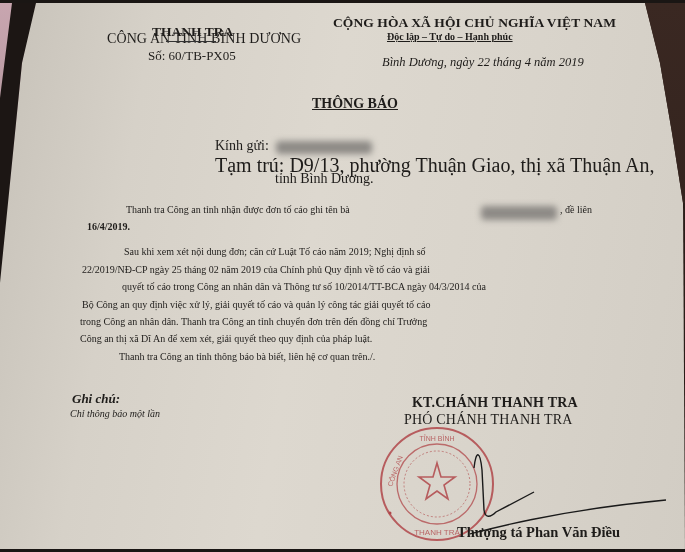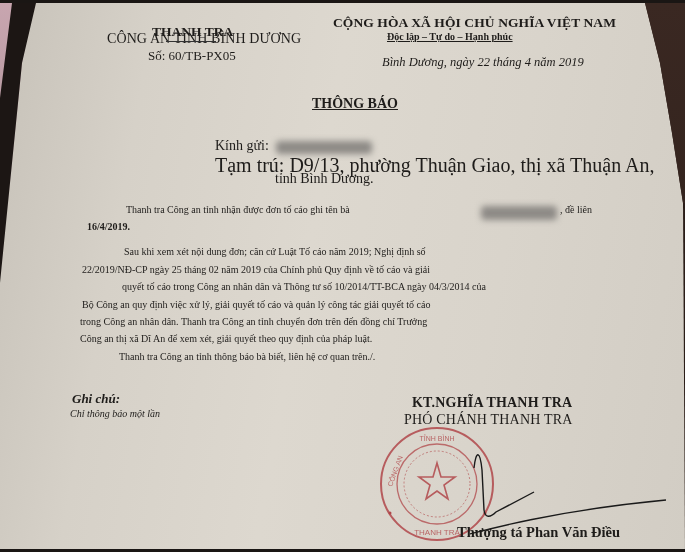--- a/index.html
+++ b/index.html
@@ -94,21 +94,21 @@
 <div class="txt p l5">quyết tố cáo trong Công an nhân dân và Thông tư số 10/2014/TT-BCA ngày 04/3/2014 của</div>
 <div class="txt p l6">Bộ Công an quy định việc xử lý, giải quyết tố cáo và quản lý công tác giải quyết tố cáo</div>
 <div class="txt p l7">trong Công an nhân dân. Thanh tra Công an tỉnh chuyển đơn trên đến đồng chí Trưởng</div>
 <div class="txt p l8">Công an thị xã Dĩ An để xem xét, giải quyết theo quy định của pháp luật.</div>
 
 <div class="txt p l9">Thanh tra Công an tỉnh thông báo bà biết, liên hệ cơ quan trên./.</div>
 
 <div class="txt ghichu-label">Ghi chú:</div>
 <div class="txt ghichu-text">Chỉ thông báo một lần</div>
 
-<div class="txt kt">KT.NGHĨA THANH TRA</div>
+<div class="txt kt">KT.CHÁNH THANH TRA</div>
 <div class="txt pho">PHÓ CHÁNH THANH TRA</div>
 
 <svg class="stamp" viewBox="0 0 118 118">
   <circle cx="59" cy="59" r="56" fill="none" stroke="#b0474a" stroke-width="2" opacity="0.85"></circle>
   <circle cx="59" cy="59" r="40" fill="none" stroke="#b0474a" stroke-width="1.3" opacity="0.75"></circle>
   <circle cx="59" cy="59" r="33" fill="none" stroke="#b0474a" stroke-width="1" stroke-dasharray="2 2" opacity="0.6"></circle>
   <polygon points="59,38 63,52 77,52 66,60 70,74 59,66 48,74 52,60 41,52 55,52" fill="none" stroke="#b0474a" stroke-width="1.6" opacity="0.85"></polygon>
   <text x="59" y="16" font-size="7" fill="#b0474a" text-anchor="middle" font-family="Liberation Sans, sans-serif" opacity="0.8">TỈNH BÌNH</text>
   <text x="14" y="62" font-size="7" fill="#b0474a" font-family="Liberation Sans, sans-serif" transform="rotate(-70 14 62)" opacity="0.8">CÔNG AN</text>
   <text x="59" y="110" font-size="8" fill="#b0474a" text-anchor="middle" font-family="Liberation Sans, sans-serif" opacity="0.8">THANH TRA</text>

